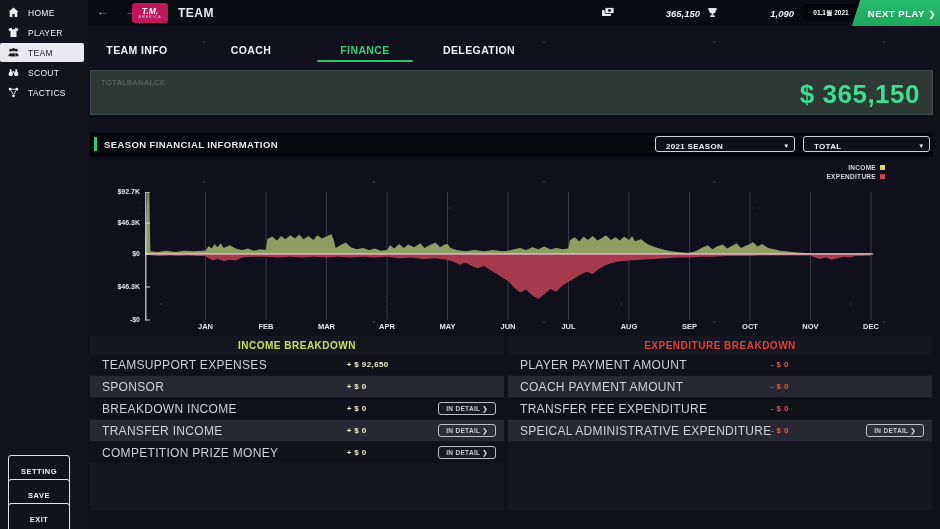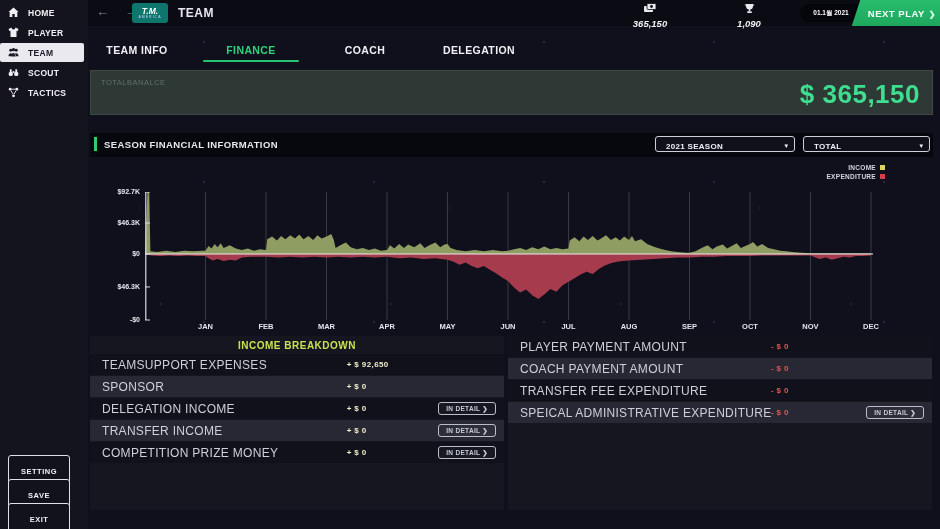--- a/index.html
+++ b/index.html
@@ -15,43 +15,43 @@
     background-image:
       radial-gradient(circle 1px at 20% 30%, rgba(180,190,255,.35) 0, transparent 1.2px),
       radial-gradient(circle 1px at 70% 60%, rgba(180,190,255,.22) 0, transparent 1.2px),
       radial-gradient(circle 1px at 45% 80%, rgba(180,190,255,.18) 0, transparent 1.2px);
     background-size:170px 140px, 230px 190px, 310px 260px;
   }
   
   .topbar{ position:absolute; left:0; top:0; width:940px; height:26px; background:#0b0b14; z-index:5; }
   .nav-arrows{ position:absolute; left:96px; top:4px; font-size:13px; color:#8b8b99; letter-spacing:6px; }
   .nav-arrows span{ cursor:pointer; }
-  .logo{ position:absolute; left:132px; top:3px; width:36px; height:20px; background:#0f766e; border-radius:3px;
+  .logo{ position:absolute; left:132px; top:3px; width:36px; height:20px; background:#be185d; border-radius:3px;
          display:flex; flex-direction:column; align-items:center; justify-content:center; line-height:1; }
   .logo .l1{ font-size:8.5px; font-weight:bold; font-style:italic; color:#fff; }
   .logo .l2{ font-size:3.5px; color:#c9d2ff; letter-spacing:1px; margin-top:1px; }
   .page-title{ position:absolute; left:178px; top:6px; font-size:12px; font-weight:bold; letter-spacing:.5px; }
-  .res{ position:absolute; top:0; height:26px; display:flex; align-items:center;flex-direction:column; }
+  .res{ position:absolute; top:0; height:26px; display:flex; align-items:center; }
   .res-money{ left:600px; width:100px; }
   .res-trophy{ left:704px; width:90px; }
   .res .ricon{ width:16px; text-align:center; }
   .res .rval{ flex:1; text-align:right; font-size:9.5px; font-weight:bold; font-style:italic; color:#f2f2f6; }
   .date-badge{ position:absolute; left:800px; top:4px; width:62px; height:18px; background:#05050c; border-radius:9px;
                display:flex; align-items:center; justify-content:center; font-size:6.5px; font-weight:bold; color:#fff; }
   .next-play{ position:absolute; right:-8px; top:0; width:92px; height:26px; background:linear-gradient(180deg,#27bd6d,#1ea75e);
               transform:skewX(-18deg); display:flex; align-items:center; justify-content:center; cursor:pointer; border:none; }
   .next-play .np-inner{ transform:skewX(18deg); font-size:9.5px; font-weight:bold; color:#fff; letter-spacing:.5px; }
   .next-play .np-ch{ color:#d8ffe9; margin-left:4px; font-size:8px; }
   
   .sidebar{ position:absolute; left:0; top:0; width:88px; height:529px; background:#14141f; z-index:6; }
   .side-item{ display:flex; align-items:center; height:19px; margin:1px 0 1px 0; padding-left:8px; cursor:pointer; color:#f0f0f4; }
   .side-item:first-child{ margin-top:3px; }
   .side-item .sicon{ width:14px; height:11px; margin-right:6px; display:flex; align-items:center; }
   .side-item .sicon svg{ width:11px; height:11px; fill:#f0f0f4; }
-  .side-item .slabel{ font-size:8.5px; font-weight:bold; letter-spacing:.3px; }
+  .side-item .slabel{ font-size:8.5px; font-weight:normal; letter-spacing:.3px; }
   .side-item.active{ background:#e9e9ef; color:#1b1b28; border-radius:2px; margin-right:4px; }
   .side-item.active .sicon svg{ fill:#1b1b28; }
   
   .foot-btn{ position:absolute; left:8px; width:62px; height:33px; background:#12121d; border:1px solid #dfe1e8;
              border-radius:3px; color:#eef0f4; font-size:7.5px; font-weight:bold; letter-spacing:.5px; cursor:pointer;
              font-family:"Liberation Sans", sans-serif; z-index:6; }
   
   .tabs{ position:absolute; left:80px; top:38px; display:flex; z-index:2; }
   .tab{ width:114px; text-align:center; padding:6px 0 5px; font-size:10.5px; font-weight:bold; letter-spacing:.4px;
         color:#f0f0f4; cursor:pointer; }
@@ -191,22 +191,22 @@
     <span class="slabel">TACTICS</span>
   </div>
 </div>
 
 <button class="foot-btn" style="top:455px">SETTING</button>
 <button class="foot-btn" style="top:479px">SAVE</button>
 <button class="foot-btn" style="top:503px">EXIT</button>
 
 <div class="tabs">
   <div class="tab"><span>TEAM INFO</span><div class="underline"></div></div>
+  <div class="tab"><span>COACH</span><div class="underline"></div></div>
   <div class="tab active"><span>FINANCE</span><div class="underline"></div></div>
-  <div class="tab"><span>COACH</span><div class="underline"></div></div>
   <div class="tab"><span>DELEGATION</span><div class="underline"></div></div>
 </div>
 
 <div class="balance">
   <div class="blbl">TOTALBANALCE</div>
   <div class="bval">$ 365,150</div>
 </div>
 
 <div class="sec-head">
   <div class="accent"></div>
@@ -281,37 +281,38 @@
   <div id="income-rows">
       <div class="brow">
         <span class="blabel">TEAMSUPPORT EXPENSES</span>
         <span class="bvalue inc">+ $ 92,650</span>
       </div>
       <div class="brow alt">
         <span class="blabel">SPONSOR</span>
         <span class="bvalue inc">+ $ 0</span>
       </div>
       <div class="brow">
-        <span class="blabel">DELEGATION INCOME</span>
+        <span class="blabel">BREAKDOWN INCOME</span>
         <span class="bvalue inc">+ $ 0</span>
         <button class="detail-btn">IN DETAIL ❯</button>
       </div>
       <div class="brow alt">
         <span class="blabel">TRANSFER INCOME</span>
         <span class="bvalue inc">+ $ 0</span>
         <button class="detail-btn">IN DETAIL ❯</button>
       </div>
       <div class="brow">
         <span class="blabel">COMPETITION PRIZE MONEY</span>
         <span class="bvalue inc">+ $ 0</span>
         <button class="detail-btn">IN DETAIL ❯</button>
       </div>
     </div>
 </div>
 <div class="panel panel-expend">
+  <div class="ptitle exp">EXPENDITURE BREAKDOWN</div>
   <div id="expend-rows">
       <div class="brow">
         <span class="blabel">PLAYER PAYMENT AMOUNT</span>
         <span class="bvalue exp">- $ 0</span>
       </div>
       <div class="brow alt">
         <span class="blabel">COACH PAYMENT AMOUNT</span>
         <span class="bvalue exp">- $ 0</span>
       </div>
       <div class="brow">

